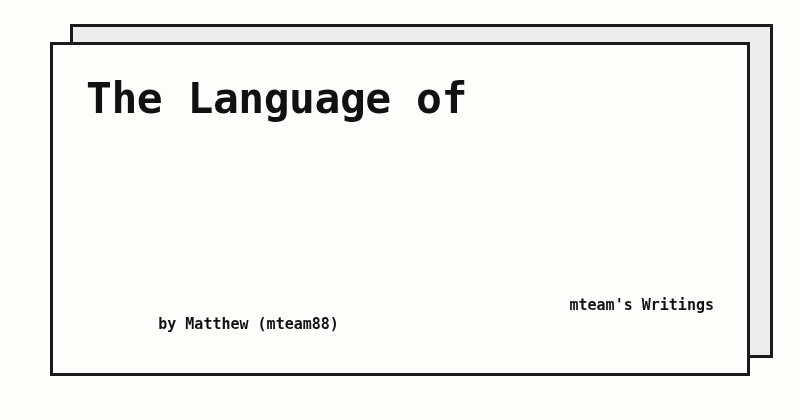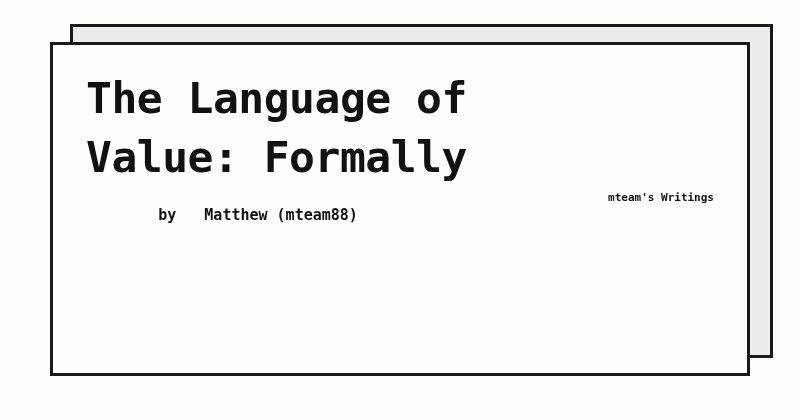--- a/index.html
+++ b/index.html
@@ -41,20 +41,21 @@
     left: 50px;
     top: 42px;
     width: 700px;
     height: 334px;
     background: #fdfdfb;
     border: 3px solid #1a1a1a;
     box-sizing: border-box;
     z-index: 2;
     display: flex;
     flex-direction: column;
+    justify-content: space-between;
     padding: 24px 33px 18px 33px;
   }
 
   .title-block {
     margin: 0;
     padding: 0;
   }
 
   .title-line {
     font-family: "DejaVu Sans Mono", monospace;
@@ -84,44 +85,42 @@
     color: #111111;
     white-space: pre;
   }
 
   .byline .by-prefix {
     font-weight: bold;
   }
 
   .byline .author-name {
     font-weight: bold;
-    margin-left: 19px;
   }
 
   .publication {
     font-family: "DejaVu Sans Mono", monospace;
-    font-size: 11px;
+    font-size: 15px;
     line-height: 19px;
     font-weight: bold;
     color: #111111;
     white-space: pre;
   }
 </style>
 </head>
 <body>
 
 <div id="cover-card">
 
   <div class="shadow-card"></div>
 
   <div class="main-card">
 
     <div class="title-block">
       <div class="title-line">The Language of</div>
-      <div class="title-line">Value: Formally</div>
     </div>
 
     <div class="footer-row">
       <div class="byline">
         <span class="by-prefix">by </span><span class="author-name">Matthew (mteam88)</span>
       </div>
       <div class="publication">mteam's Writings</div>
     </div>
 
   </div>

